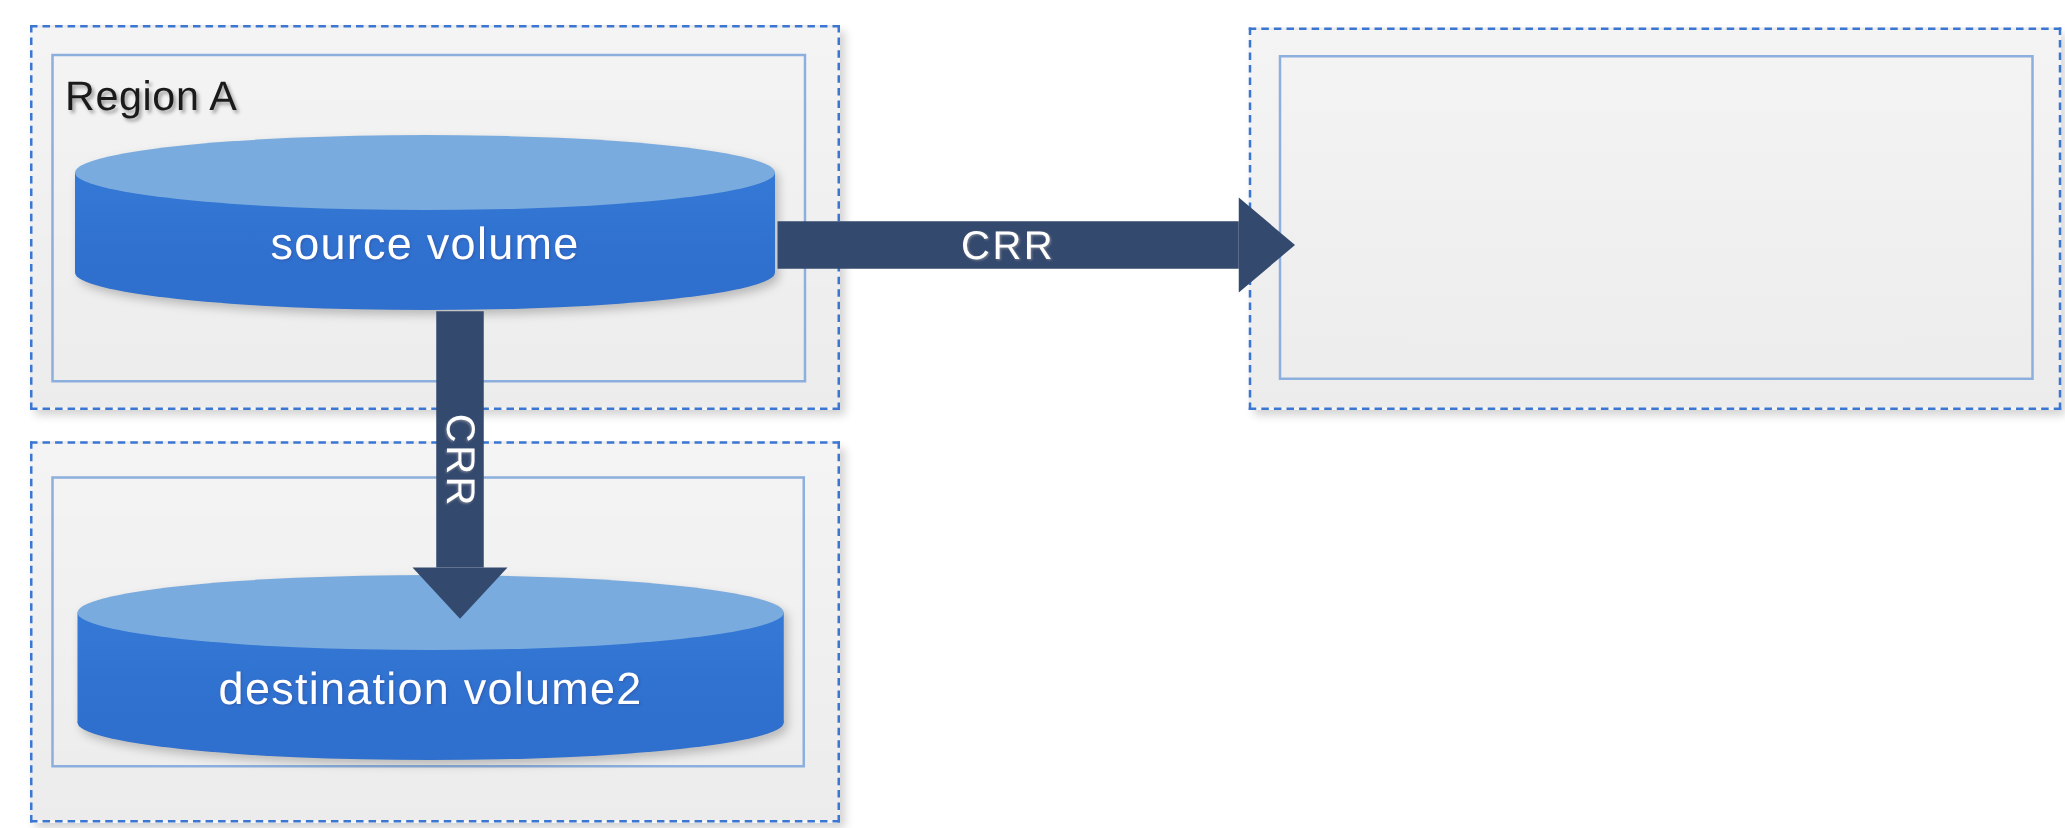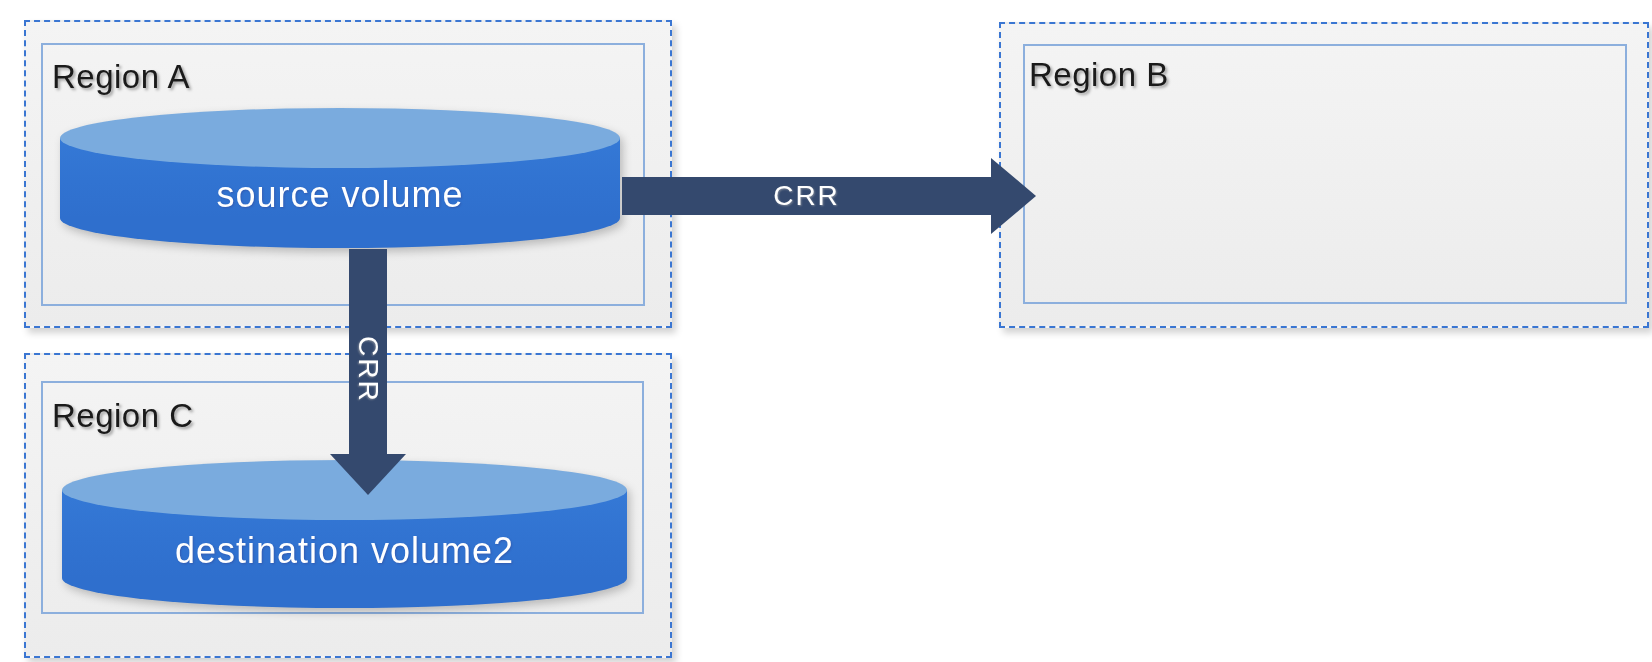--- a/index.html
+++ b/index.html
@@ -94,21 +94,21 @@
     background: #34496e;
     display: flex; align-items: center; justify-content: center;
   }
   #arrow-h-head {
     left: 975px; top: 142px; width: 0; height: 0;
     border-top: 38px solid transparent;
     border-bottom: 38px solid transparent;
     border-left: 45px solid #34496e;
   }
   .conn-label {
-    font-size: 28px;
+    font-size: 32px;
     color: #ffffff;
     letter-spacing: 2px;
     text-shadow: 1px 1px 2px rgba(255,240,220,0.35);
     white-space: nowrap;
   }
 
   #arrow-v-shaft {
     left: 333px; top: 233px; width: 38px; height: 205px;
     background: #34496e;
   }
@@ -130,26 +130,24 @@
 
 <div class="canvas">
 
   <div class="region" id="region-a">
     <div class="region-inner"></div>
     <div class="region-label">Region A</div>
   </div>
 
   <div class="region" id="region-b">
     <div class="region-inner"></div>
-    <div class="region-label">Region B</div>
   </div>
 
   <div class="region" id="region-c">
     <div class="region-inner"></div>
-    <div class="region-label">Region C</div>
   </div>
 
   <div class="cylinder" id="cyl-source">
     <div class="cyl-bottom"></div>
     <div class="cyl-body"></div>
     <div class="cyl-top"></div>
     <div class="cyl-label">source volume</div>
   </div>
 
 

